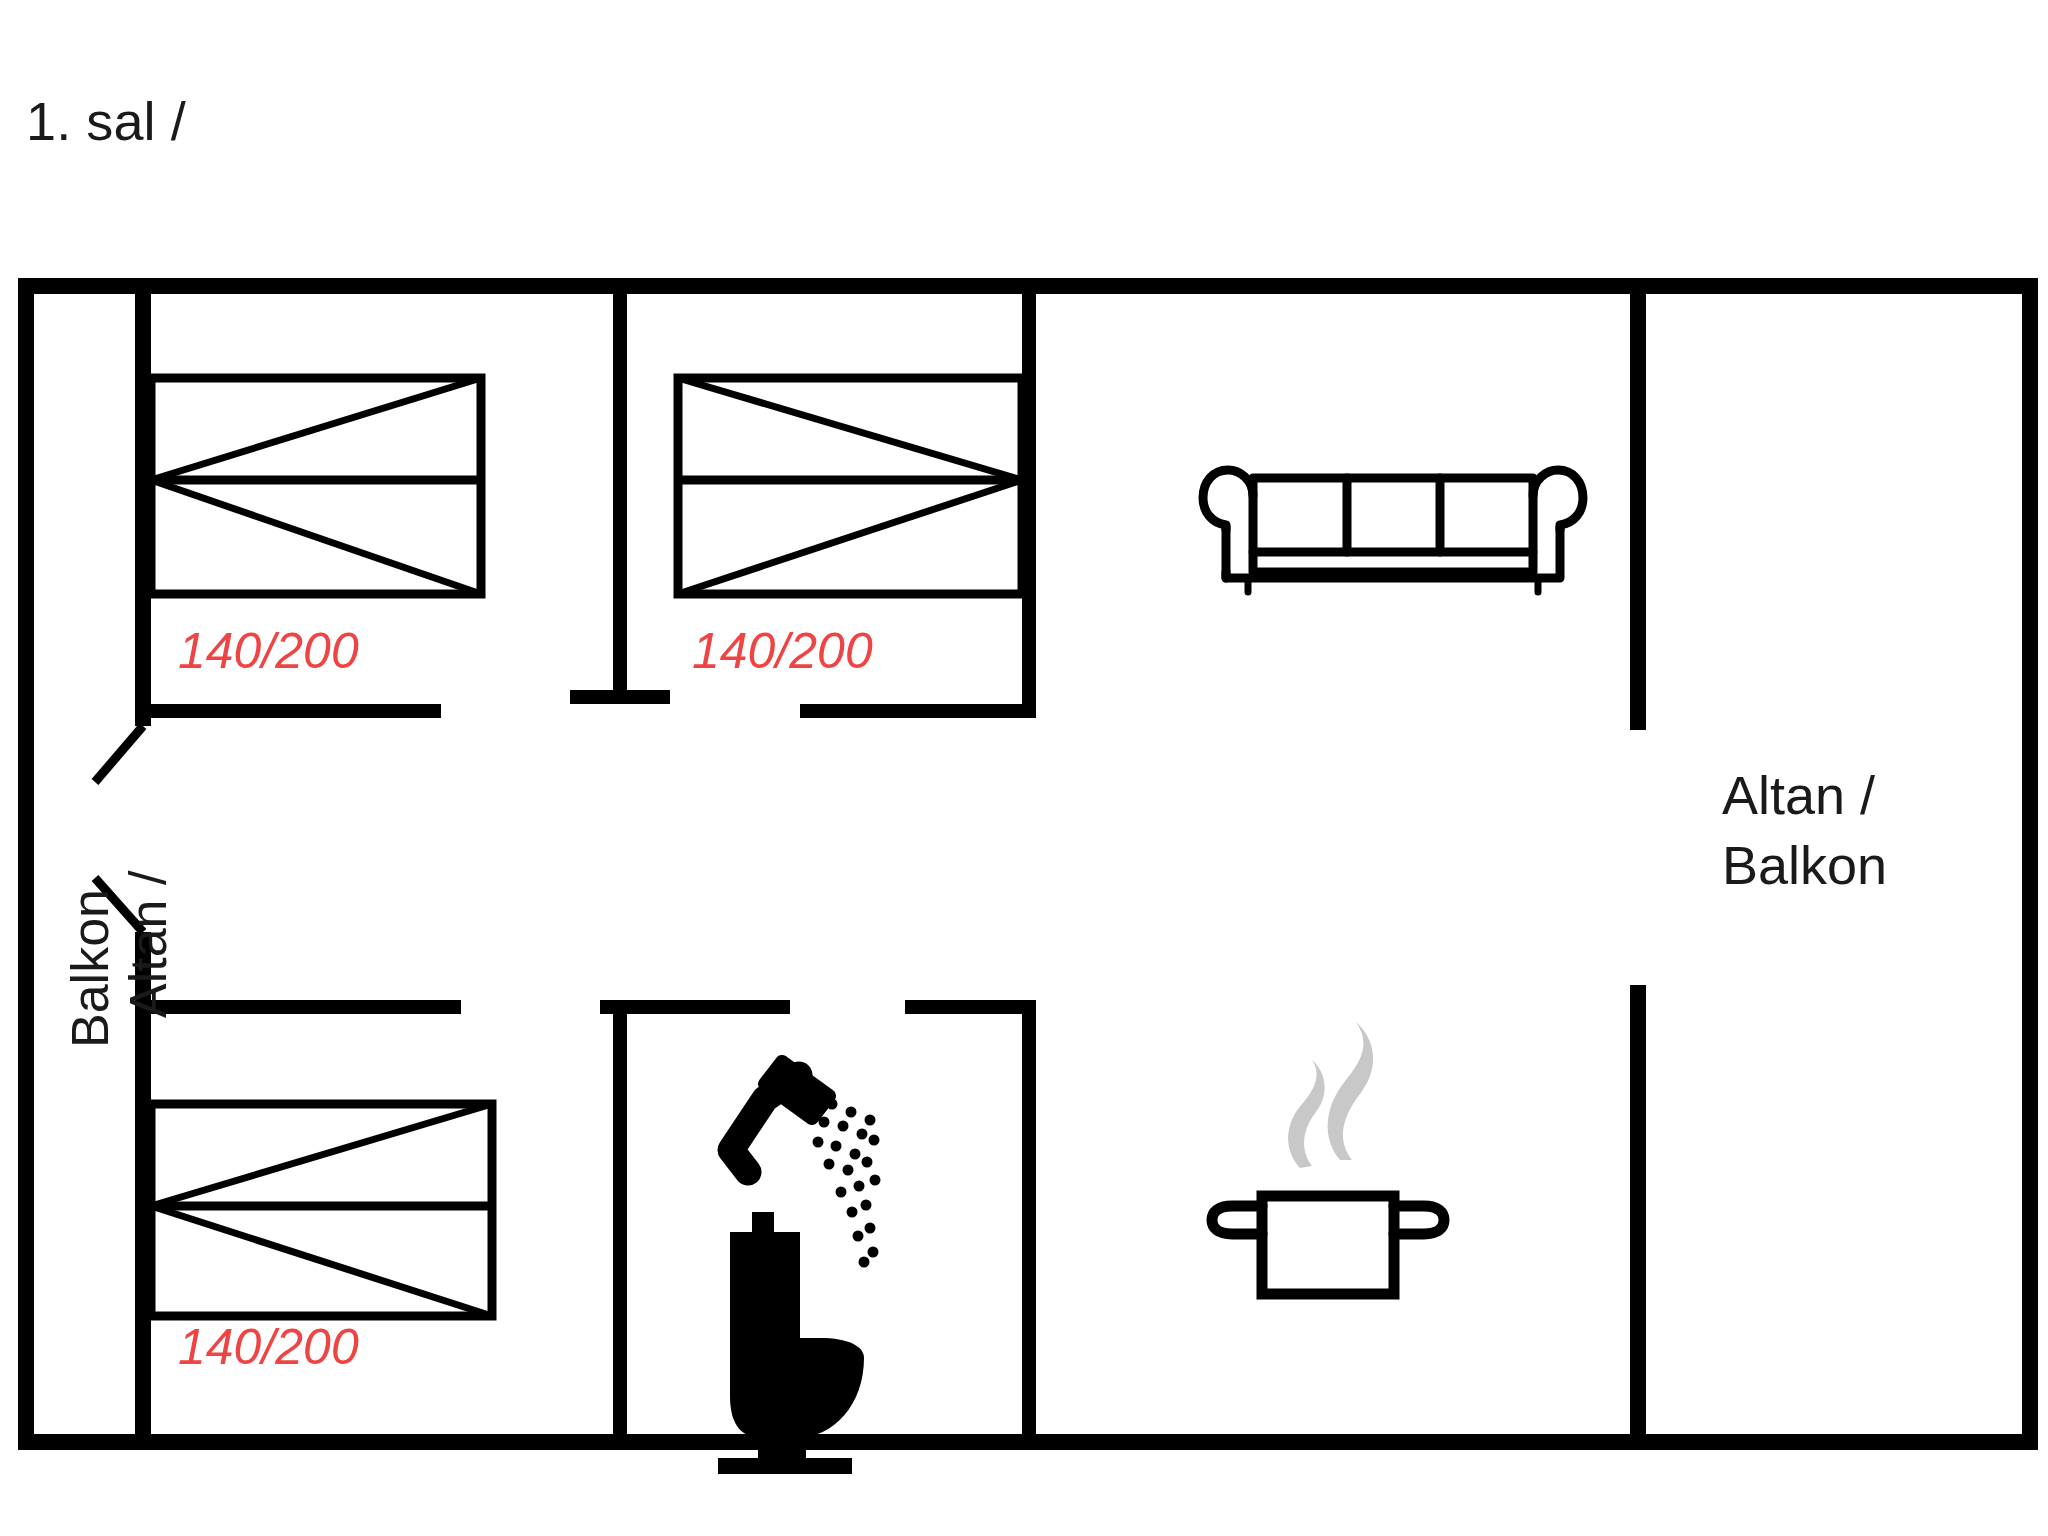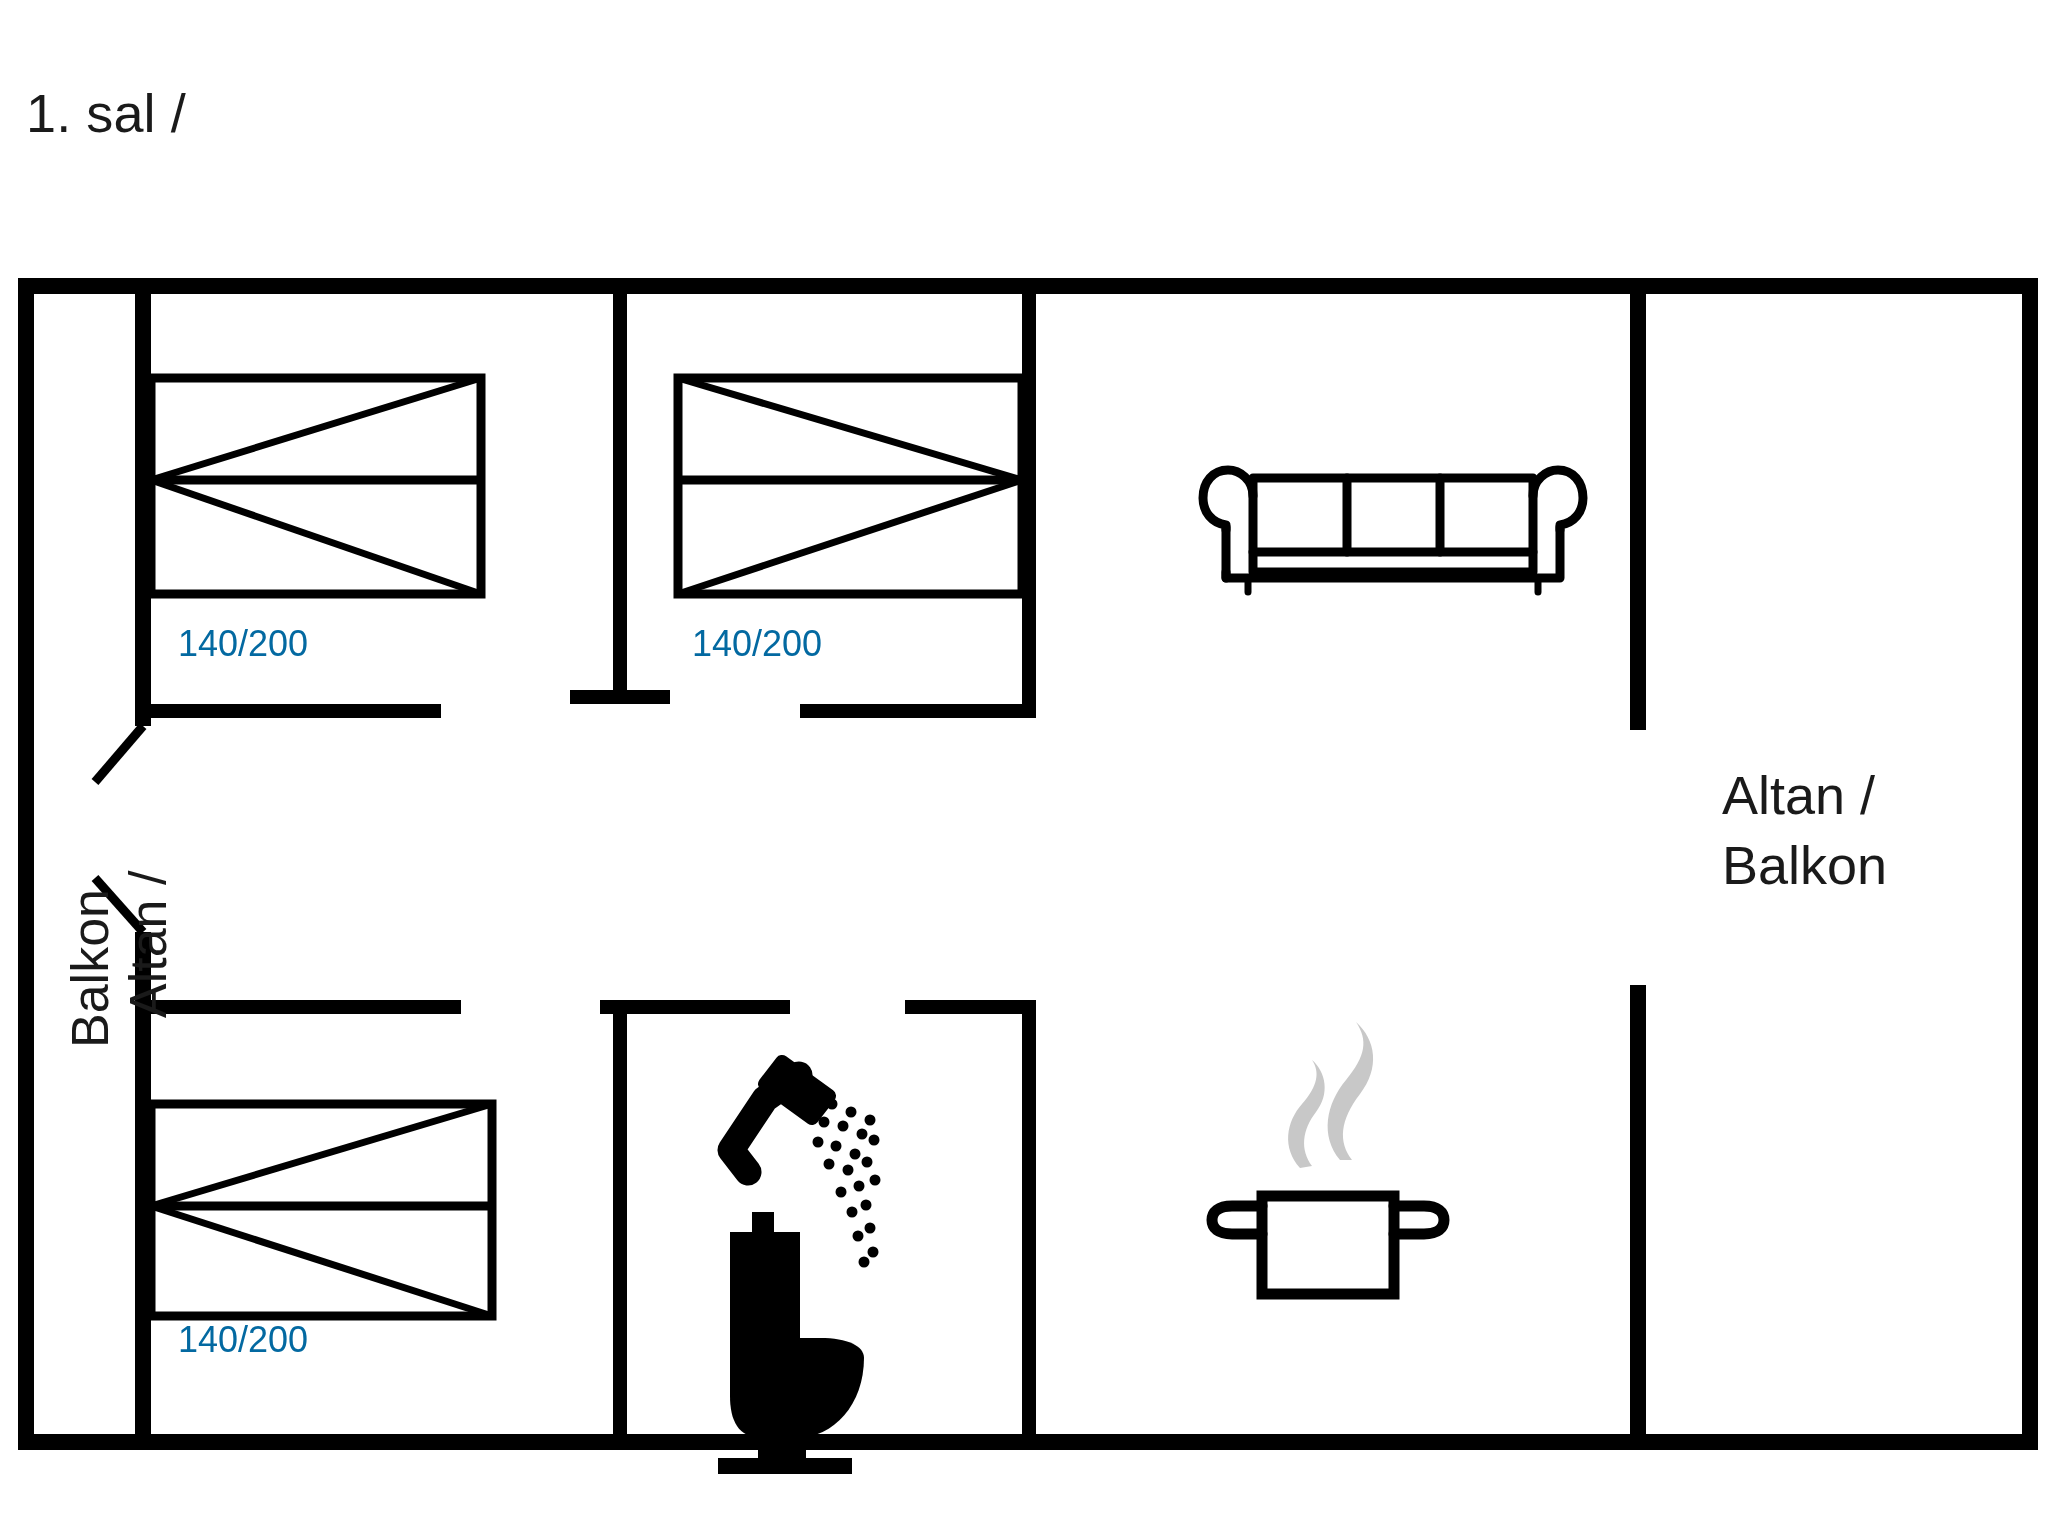--- a/index.html
+++ b/index.html
@@ -23,21 +23,21 @@
   .plan-svg {
     position: absolute;
     inset: 0;
     width: 2048px;
     height: 1536px;
     display: block;
   }
   .title-block {
     position: absolute;
     left: 26px;
-    top: 78px;
+    top: 86px;
     font-size: 54px;
     line-height: 1.30;
     letter-spacing: 0.1px;
     color: #1a1a1a;
     white-space: nowrap;
   }
   .title-line { display: block; }
   .label-right {
     position: absolute;
     left: 1722px;
@@ -54,24 +54,25 @@
     line-height: 1.0;
     color: #1a1a1a;
     white-space: nowrap;
     transform-origin: 0 0;
     transform: rotate(-90deg);
   }
   #altan-left-line1 { left: 122px; top: 1018px; }
   #altan-left-line2 { left: 64px;  top: 1048px; }
   .bed-dim {
     position: absolute;
-    font-size: 36px;
+    font-size: 50px;
     line-height: 1;
-    color: #0369a1;
-    white-space: nowrap;
+    color: #ef4444;
+    white-space: nowrap;
+    font-style: italic;
   }
   #bed-dim-1 { left: 178px; top: 626px; }
   #bed-dim-2 { left: 692px; top: 626px; }
   #bed-dim-3 { left: 178px; top: 1322px; }
 </style>
 </head>
 <body>
 
 <div id="floorplan-root">
 

